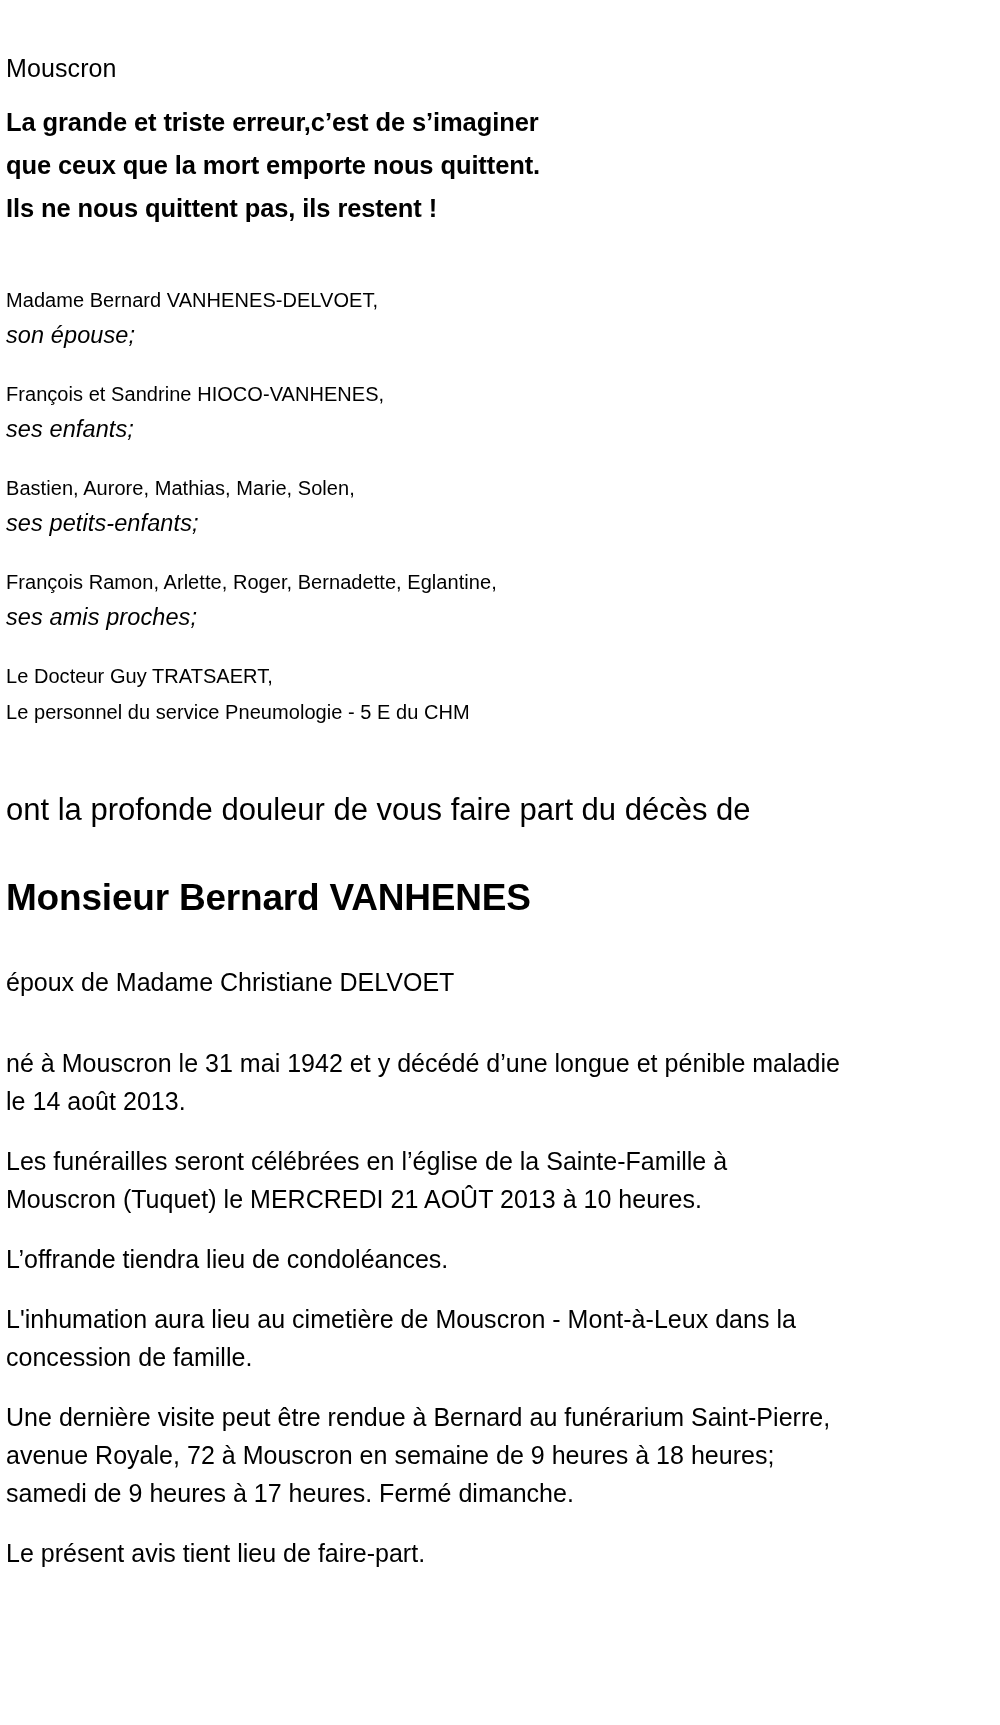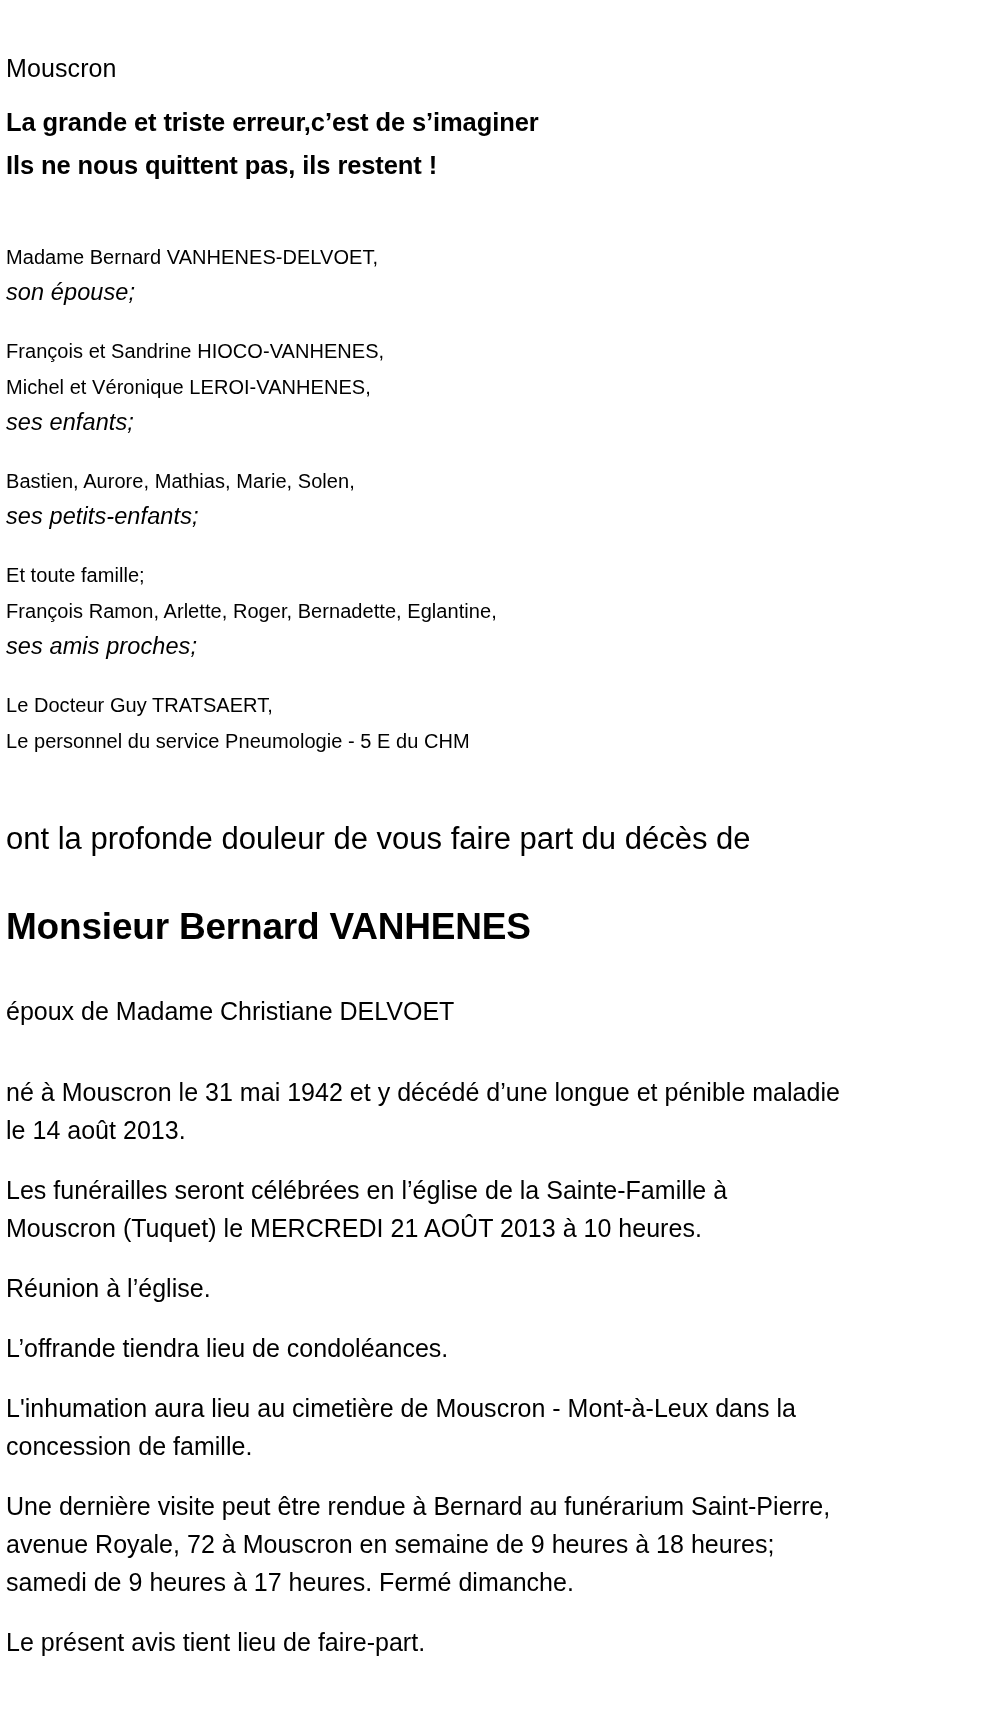--- a/index.html
+++ b/index.html
@@ -96,50 +96,49 @@
 </head>
 <body>
 
 <div class="page">
   <div class="inner">
 
     <div class="city">Mouscron</div>
 
     <div class="quote">
       <div>La grande et triste erreur,c’est de s’imaginer</div>
+      <div>que ceux que la mort emporte nous quittent.</div>
       <div>Ils ne nous quittent pas, ils restent !</div>
     </div>
 
     <div class="mourners">
 
       <div class="group">
         <div class="names">
           <div>Madame Bernard VANHENES-DELVOET,</div>
         </div>
         <div class="relation">son épouse;</div>
       </div>
 
       <div class="group">
         <div class="names">
           <div>François et Sandrine HIOCO-VANHENES,</div>
-          <div>Michel et Véronique LEROI-VANHENES,</div>
         </div>
         <div class="relation">ses enfants;</div>
       </div>
 
       <div class="group">
         <div class="names">
           <div>Bastien, Aurore, Mathias, Marie, Solen,</div>
         </div>
         <div class="relation">ses petits-enfants;</div>
       </div>
 
       <div class="group">
         <div class="names">
-          <div>Et toute famille;</div>
           <div>François Ramon, Arlette, Roger, Bernadette, Eglantine,</div>
         </div>
         <div class="relation">ses amis proches;</div>
       </div>
 
       <div class="group">
         <div class="names">
           <div>Le Docteur Guy TRATSAERT,</div>
           <div>Le personnel du service Pneumologie - 5 E du CHM</div>
         </div>
@@ -149,21 +148,20 @@
 
     <div class="announce">ont la profonde douleur de vous faire part du décès de</div>
 
     <div class="deceased">Monsieur Bernard VANHENES</div>
 
     <div class="spouse">époux de Madame Christiane DELVOET</div>
 
     <div class="details">
       <p>né à Mouscron le 31 mai 1942 et y décédé d’une longue et pénible maladie le 14 août 2013.</p>
       <p>Les funérailles seront célébrées en l’église de la Sainte-Famille à Mouscron (Tuquet) le MERCREDI 21 AOÛT 2013 à 10 heures.</p>
-      <p>Réunion à l’église.</p>
       <p>L’offrande tiendra lieu de condoléances.</p>
       <p>L'inhumation aura lieu au cimetière de Mouscron - Mont-à-Leux dans la concession de famille.</p>
       <p>Une dernière visite peut être rendue à Bernard au funérarium Saint-Pierre, avenue Royale, 72 à Mouscron en semaine de 9 heures à 18 heures; samedi de 9 heures à 17 heures. Fermé dimanche.</p>
       <p>Le présent avis tient lieu de faire-part.</p>
     </div>
 
   </div>
 </div>
 
 </body></html>

